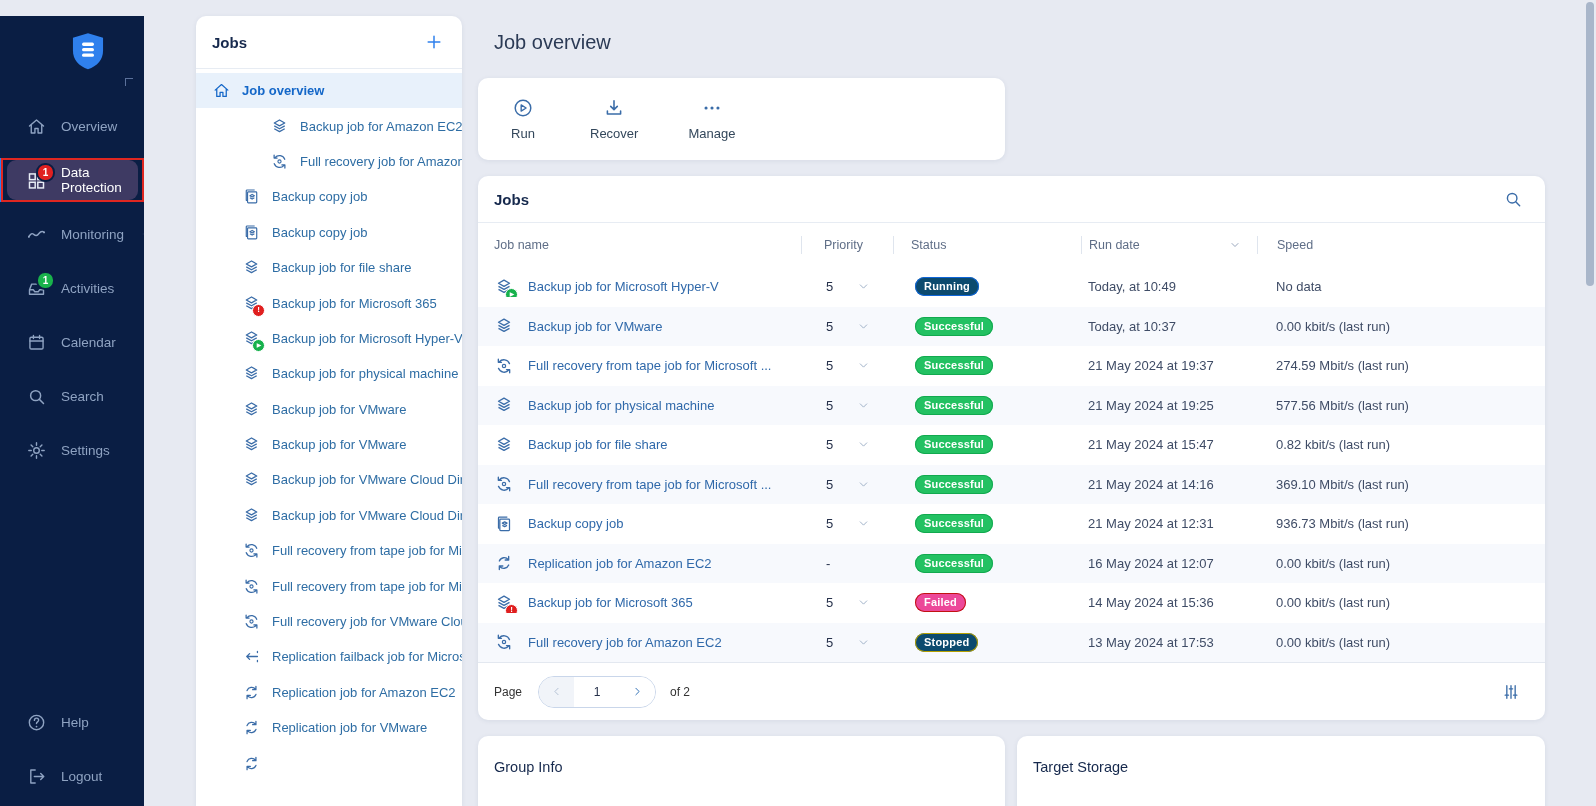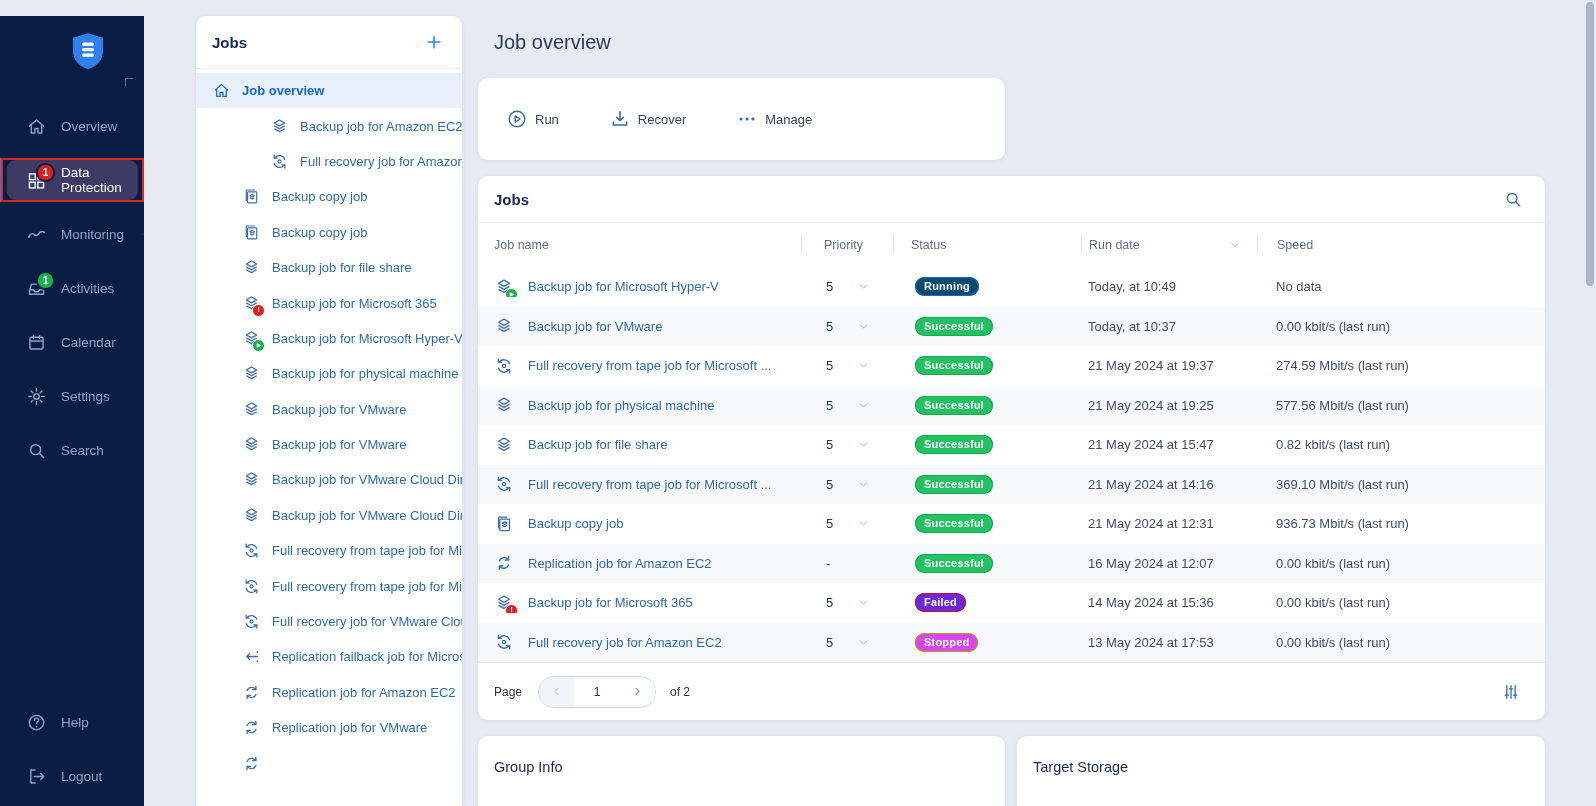--- a/index.html
+++ b/index.html
@@ -52,21 +52,21 @@
         display:flex;align-items:center;justify-content:center;color:#fff;border:1.5px solid #fff;box-sizing:content-box}
   .mini.play{background:#16b14c}
   .mini.play::before{content:"\25B6";font-size:6px;line-height:1;margin-left:1px}
   .mini.error{background:#e01f1f}
   .mini.error::before{content:"!";font-size:8px;font-weight:700;line-height:1}
 
   
   .page-title{position:absolute;left:494px;top:31px;font-size:20px;color:#2b3a55}
   .toolbar{position:absolute;left:478px;top:78px;width:527px;height:82px;display:flex;
            align-items:center;gap:50px;padding-left:28px;box-sizing:border-box}
-  .tool{display:flex;flex-direction:row;align-items:center;gap:7px;color:#33475b;
+  .tool{display:flex;flex-direction:column;align-items:center;gap:7px;color:#33475b;
         font-size:13px;cursor:pointer;min-width:34px}
   .tool .tic{width:22px;height:22px;color:#3a6ca8}
 
   .jobs-card{position:absolute;left:478px;top:176px;width:1067px;height:544px}
   .jobs-head{height:46px;display:flex;align-items:center;justify-content:space-between;
              padding:0 22px 0 16px;border-bottom:1px solid #e7ecf3}
   .jobs-title{font-size:15px;font-weight:700;color:#16294d}
   .search-ic{width:20px;height:20px;color:#3a6ca8;cursor:pointer}
   .grid-cols{display:grid;grid-template-columns:307px 92px 188px 176px 1fr}
   .thead{height:44px;align-items:center;padding:0 16px;color:#5f6e87;font-size:12.5px;font-weight:400}
@@ -79,22 +79,22 @@
   .trow{height:39.5px;align-items:center;padding:0 16px;font-size:13px}
   .trow.even{background:#f7f9fd}
   .cname{display:flex;align-items:center;gap:14px;color:#3069aa;overflow:hidden;white-space:nowrap;cursor:pointer}
   .cname .ti{width:20px;height:20px;color:#3a6ca8;flex:none}
   .cpri{display:flex;align-items:center;gap:24px;padding-left:25px;color:#25304a}
   .dd-ic{width:13px;height:13px;color:#9eb0c6;cursor:pointer}
   .cstatus{padding-left:22px}
   .pill{display:inline-block;padding:3px 9px 4px;border-radius:10px;color:#fff;font-size:11px;font-weight:700;letter-spacing:.2px}
   .pill.running{background:#0c4a6e;box-shadow:inset 0 0 0 1px #0f66d9}
   .pill.successful{background:#23c162;box-shadow:inset 0 0 0 1px #12a94f}
-  .pill.failed{background:#6d28d9;box-shadow:inset 0 0 0 1px #c21212}
-  .pill.stopped{background:#d946ef;box-shadow:inset 0 0 0 1px #b5a000}
+  .pill.failed{background:#ec4899;box-shadow:inset 0 0 0 1px #c21212}
+  .pill.stopped{background:#0c4a6e;box-shadow:inset 0 0 0 1px #b5a000}
   .cdate{padding-left:7px;color:#3f4c66}
   .cspeed{padding-left:19px;color:#3f4c66}
   .pager{border-top:1px solid #e3e8f0;height:57px;display:flex;align-items:center;
          padding:0 24px 0 16px;font-size:12px;color:#333}
   .pgroup{display:flex;align-items:stretch;height:32px;border:1px solid #c9d6ea;border-radius:16px;
           overflow:hidden;width:118px;margin-left:16px;box-sizing:border-box}
   .pbtn{width:35px;display:flex;align-items:center;justify-content:center;cursor:pointer}
   .pbtn svg{width:13px;height:13px}
   .pprev{background:#f1f4f9;color:#b3c0d4}
   .pnext{background:#fff;color:#2f6fb5}
@@ -264,38 +264,38 @@
       <div class="nav-item odd">
         <span class="iwrap">
           <svg class="ni" viewBox="0 0 24 24">
             <use href="#i-calendar"></use>
           </svg>
 
         </span>
         <span>Calendar</span>
 
       </div>
+      <div class="nav-item even">
+        <span class="iwrap">
+          <svg class="ni" viewBox="0 0 24 24">
+            <use href="#i-search"></use>
+          </svg>
+
+        </span>
+        <span>Search</span>
+
+      </div>
       <div class="nav-item odd">
         <span class="iwrap">
           <svg class="ni" viewBox="0 0 24 24">
             <use href="#i-gear"></use>
           </svg>
 
         </span>
         <span>Settings</span>
-
-      </div>
-      <div class="nav-item even">
-        <span class="iwrap">
-          <svg class="ni" viewBox="0 0 24 24">
-            <use href="#i-search"></use>
-          </svg>
-
-        </span>
-        <span>Search</span>
 
       </div>
     </div>
 
   <div class="nav-footer">
 
   <div class="nav-item odd">
         <span class="iwrap">
           <svg class="ni" viewBox="0 0 24 24">
             <use href="#i-help"></use>

